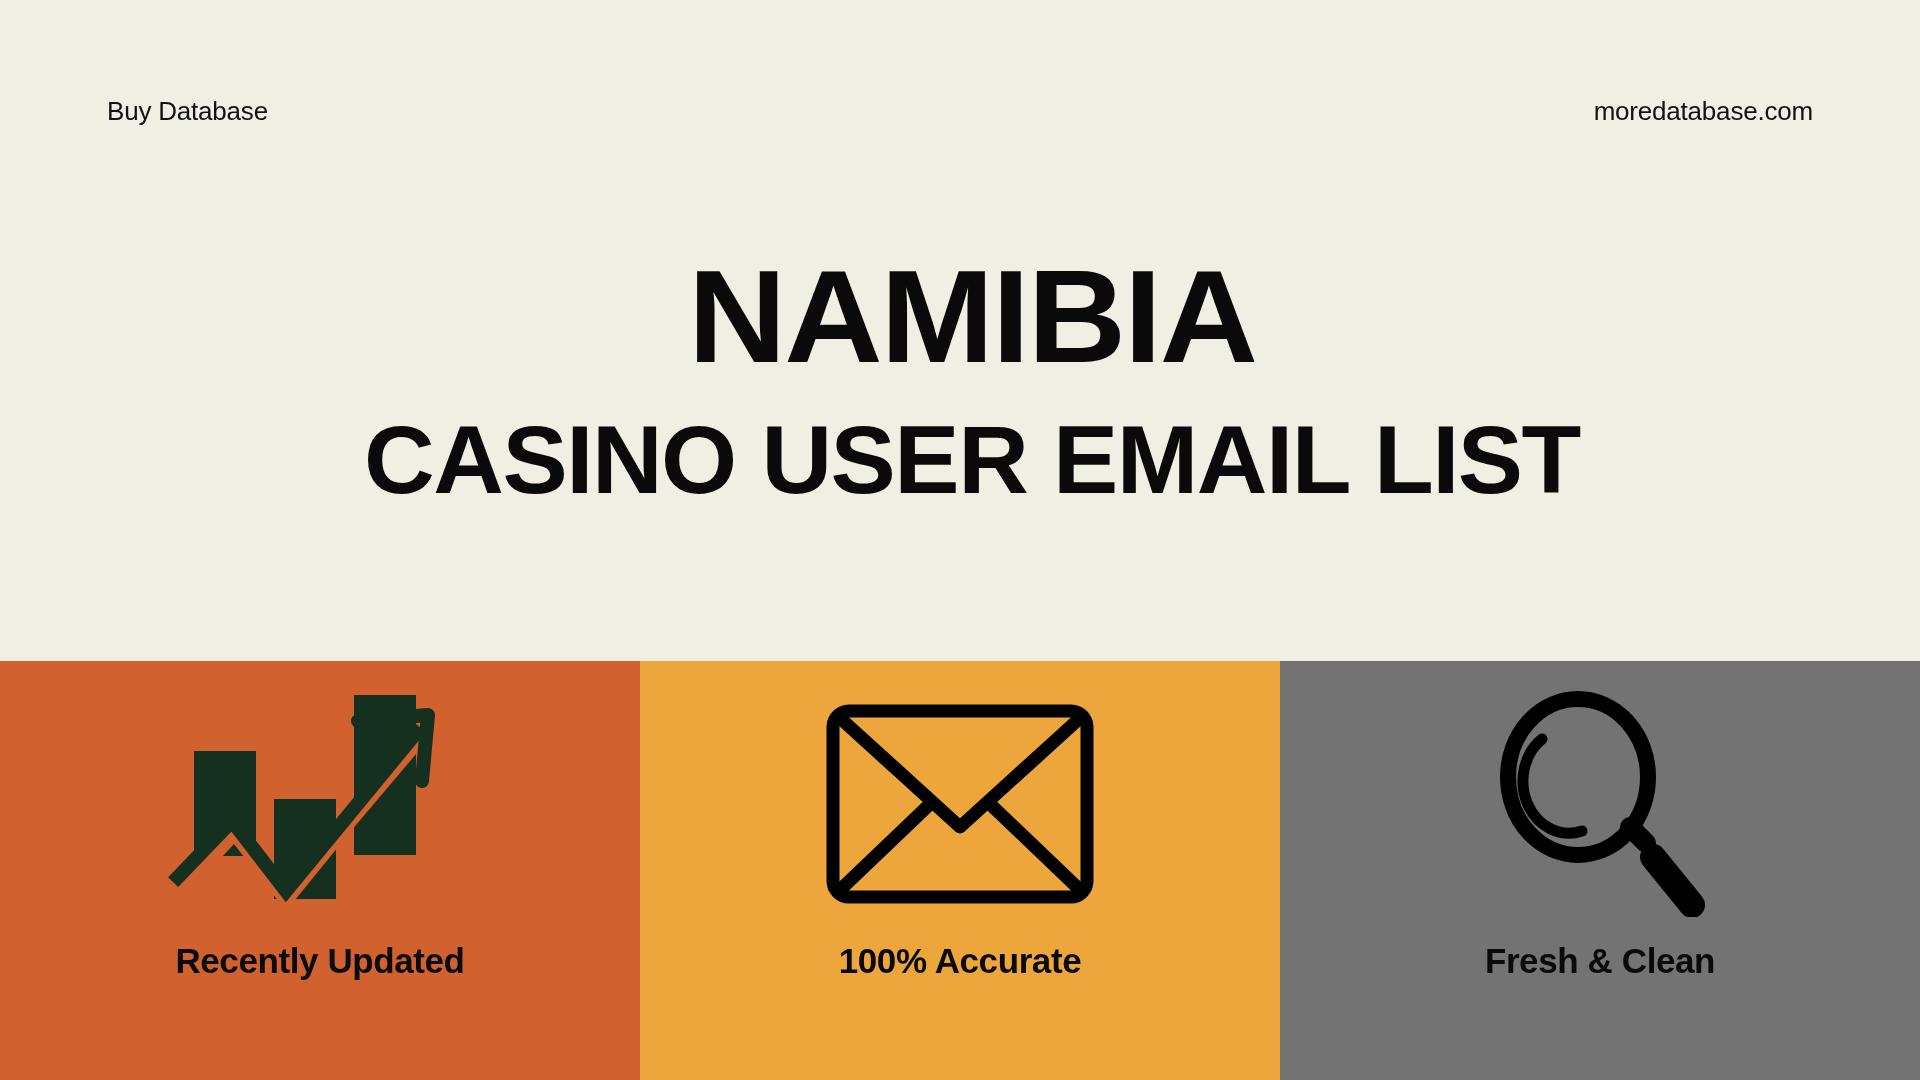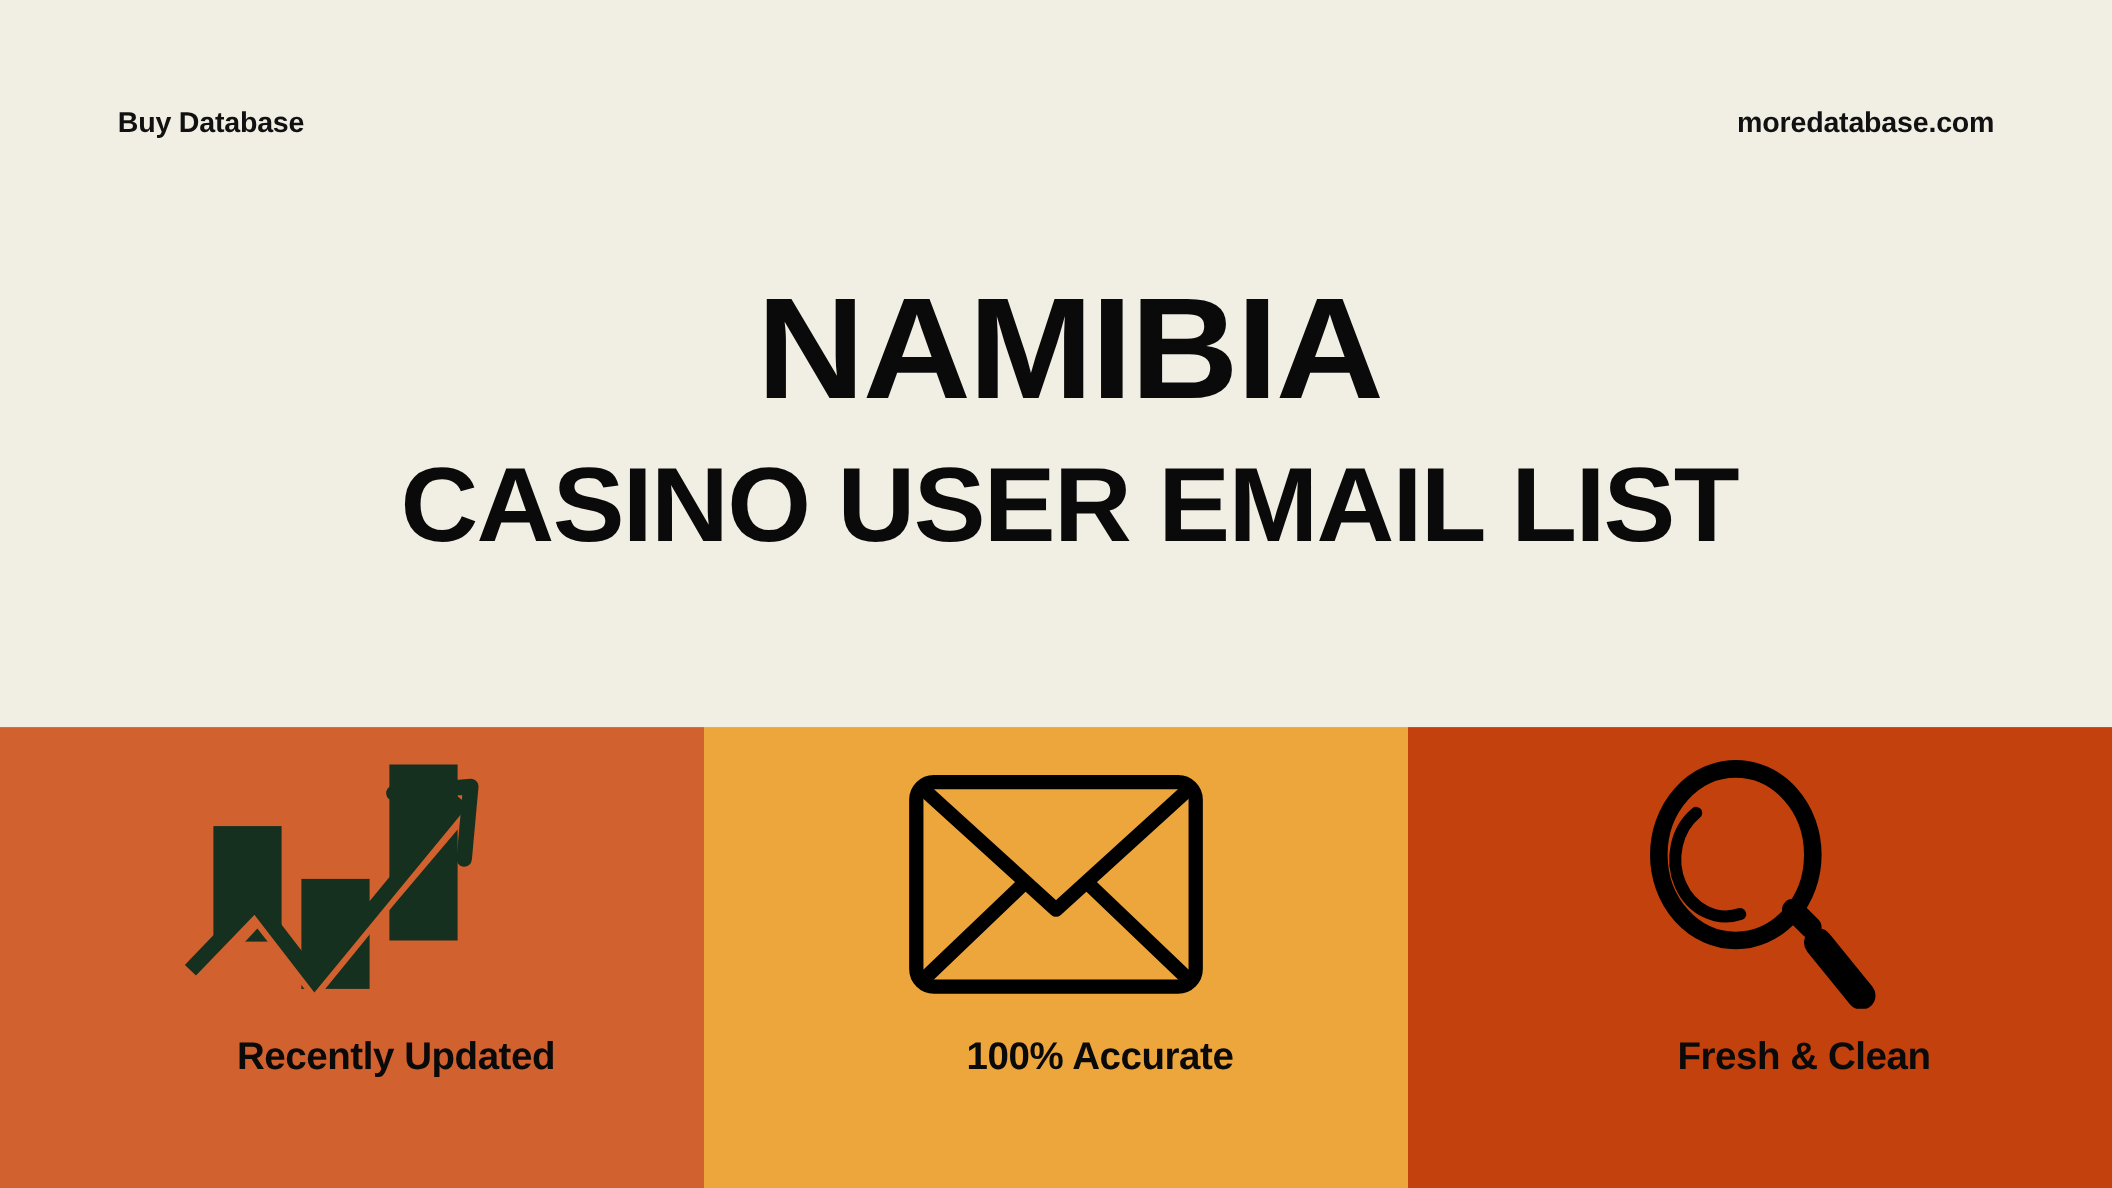--- a/index.html
+++ b/index.html
@@ -33,21 +33,21 @@
     height: 200px;
     display: flex;
     align-items: flex-start;
     justify-content: space-between;
     box-sizing: border-box;
     padding: 98px 107px 0 107px;
   }
   .header-left,
   .header-right {
     font-size: 26px;
-    font-weight: bold;
+    font-weight: normal;
     color: #111111;
     letter-spacing: -0.2px;
     line-height: 1;
     white-space: nowrap;
   }
 
   
   .hero {
     position: absolute;
     top: 255px;
@@ -107,26 +107,25 @@
     left: 0;
     width: 640px;
     top: 282px;
     text-align: center;
     font-size: 35px;
     font-weight: bold;
     color: #0A0A0A;
     letter-spacing: -0.4px;
     line-height: 1;
     white-space: nowrap;
-    padding-left: 40px;
   }
 
   .f1 { background: #D1612E; }
   .f2 { background: #EDA63C; }
-  .f3 { background: #c2410c; }
+  .f3 { background: #737373; }
 
   svg { display: block; }
 </style>
 </head>
 <body>
 
 <div class="banner">
 
   <div class="header">
     <div class="header-left">Buy Database</div>

